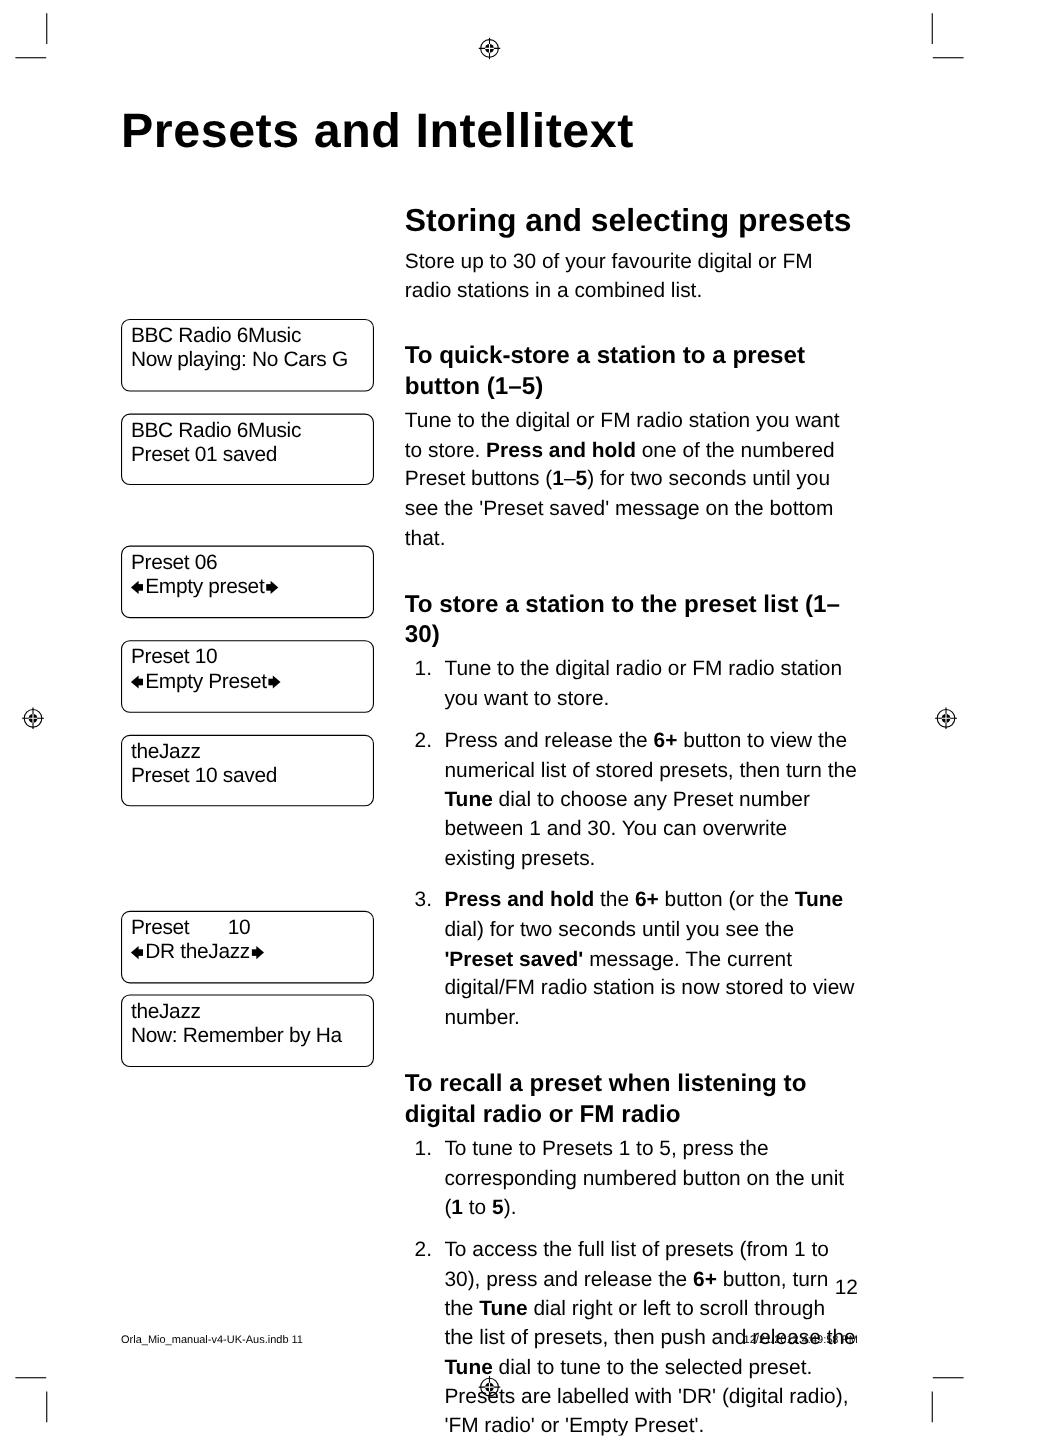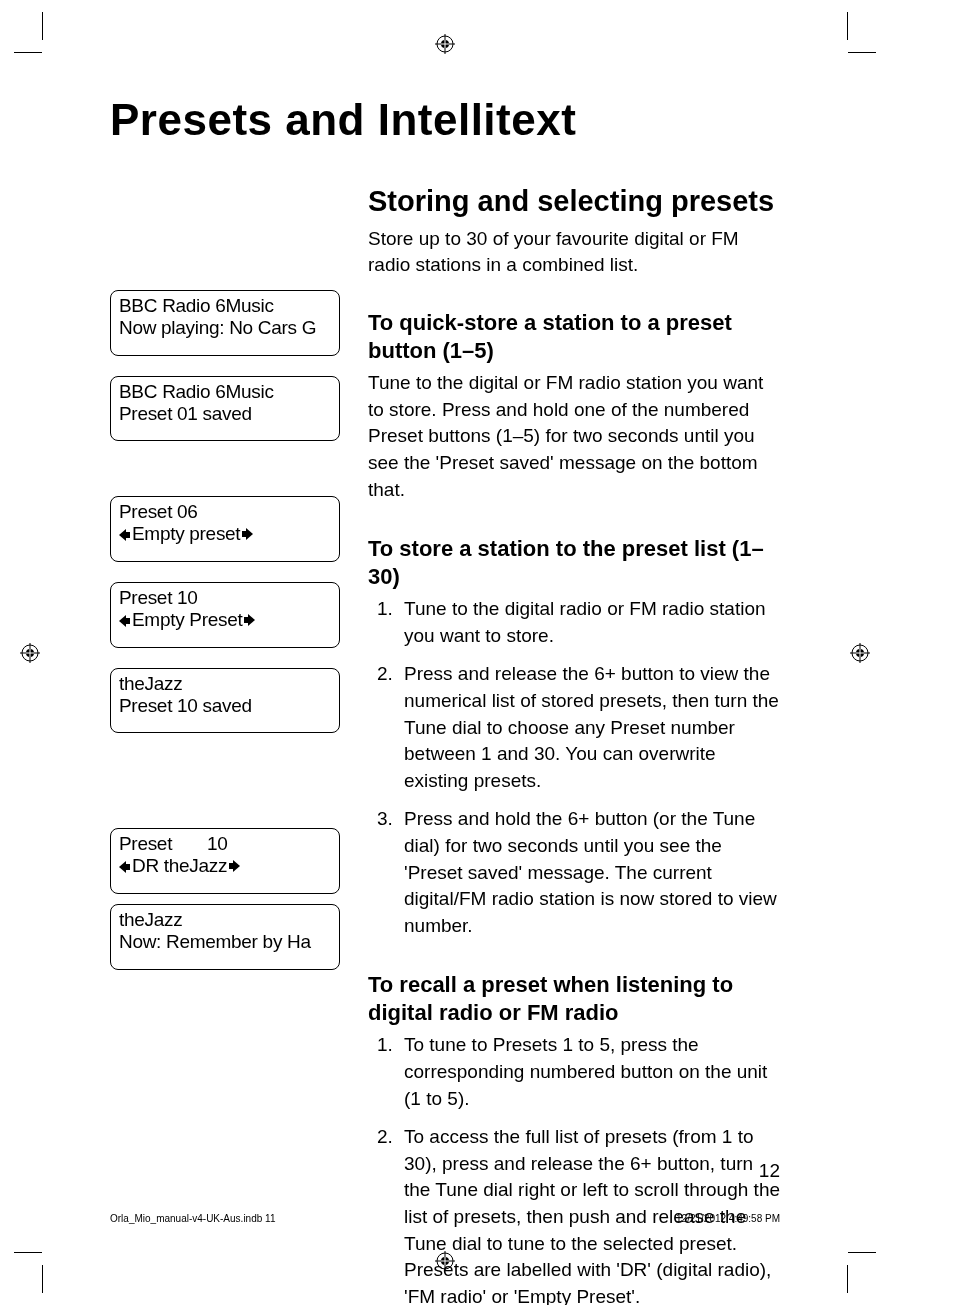--- a/index.html
+++ b/index.html
@@ -121,21 +121,21 @@
     margin: 32px 0 6px 0;
     line-height: 1.25;
   }
   .body, ol {
     font-size: 19px;
     line-height: 1.4;
   }
   .body { margin: 0 0 10px 0; }
   ol { margin: 6px 0 14px 0; padding-left: 30px; }
   ol li { margin-bottom: 12px; padding-left: 6px; }
-  b { font-weight: 400; }
+  b { font-weight: 700; }
 
   .page-num {
     position: absolute;
     right: 0;
     bottom: 28px;
     font-size: 19px;
   }
 
   .footer {
     position: absolute;

